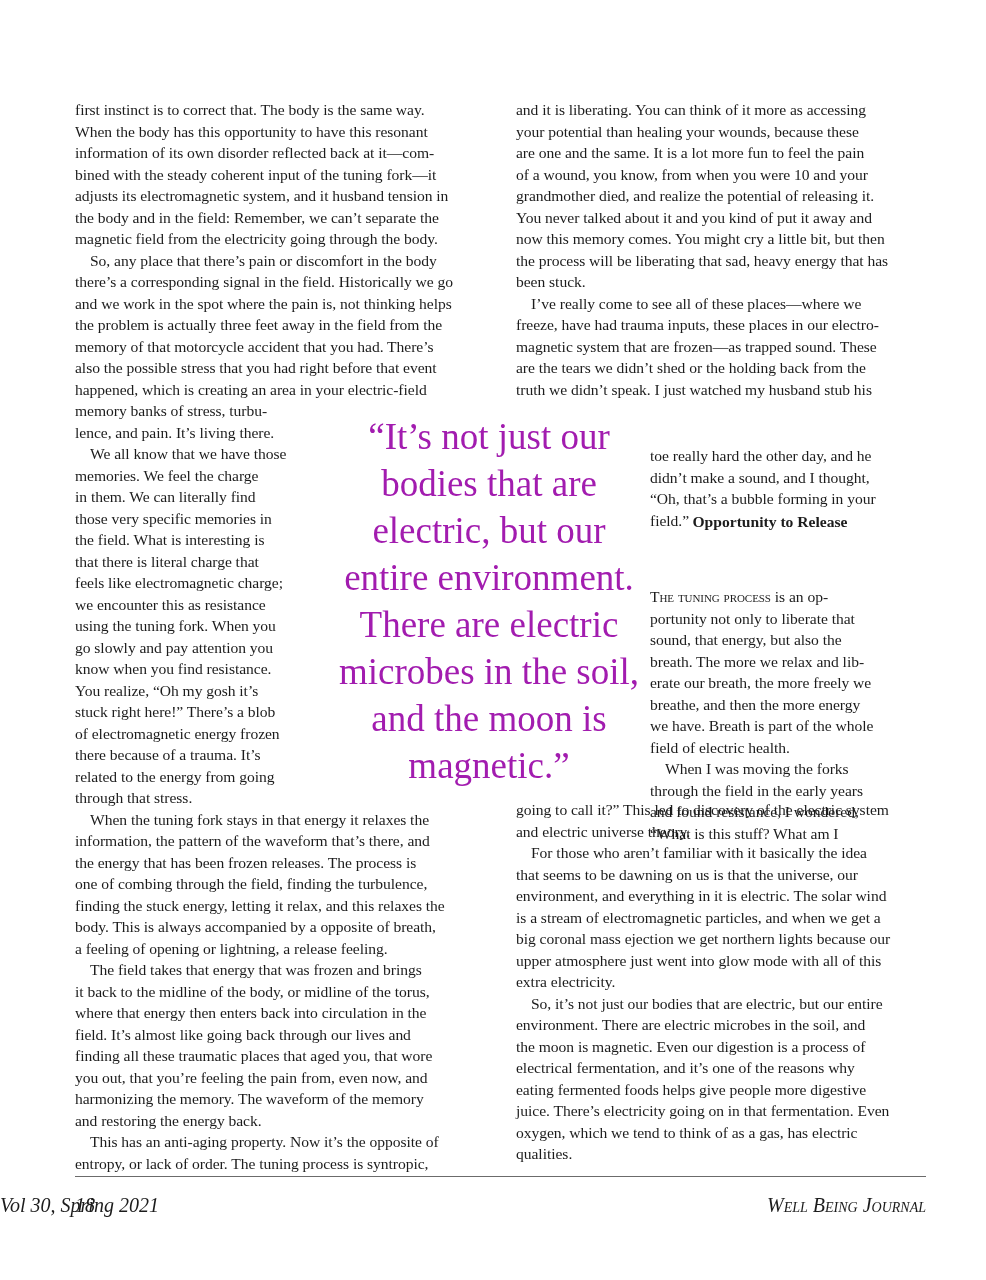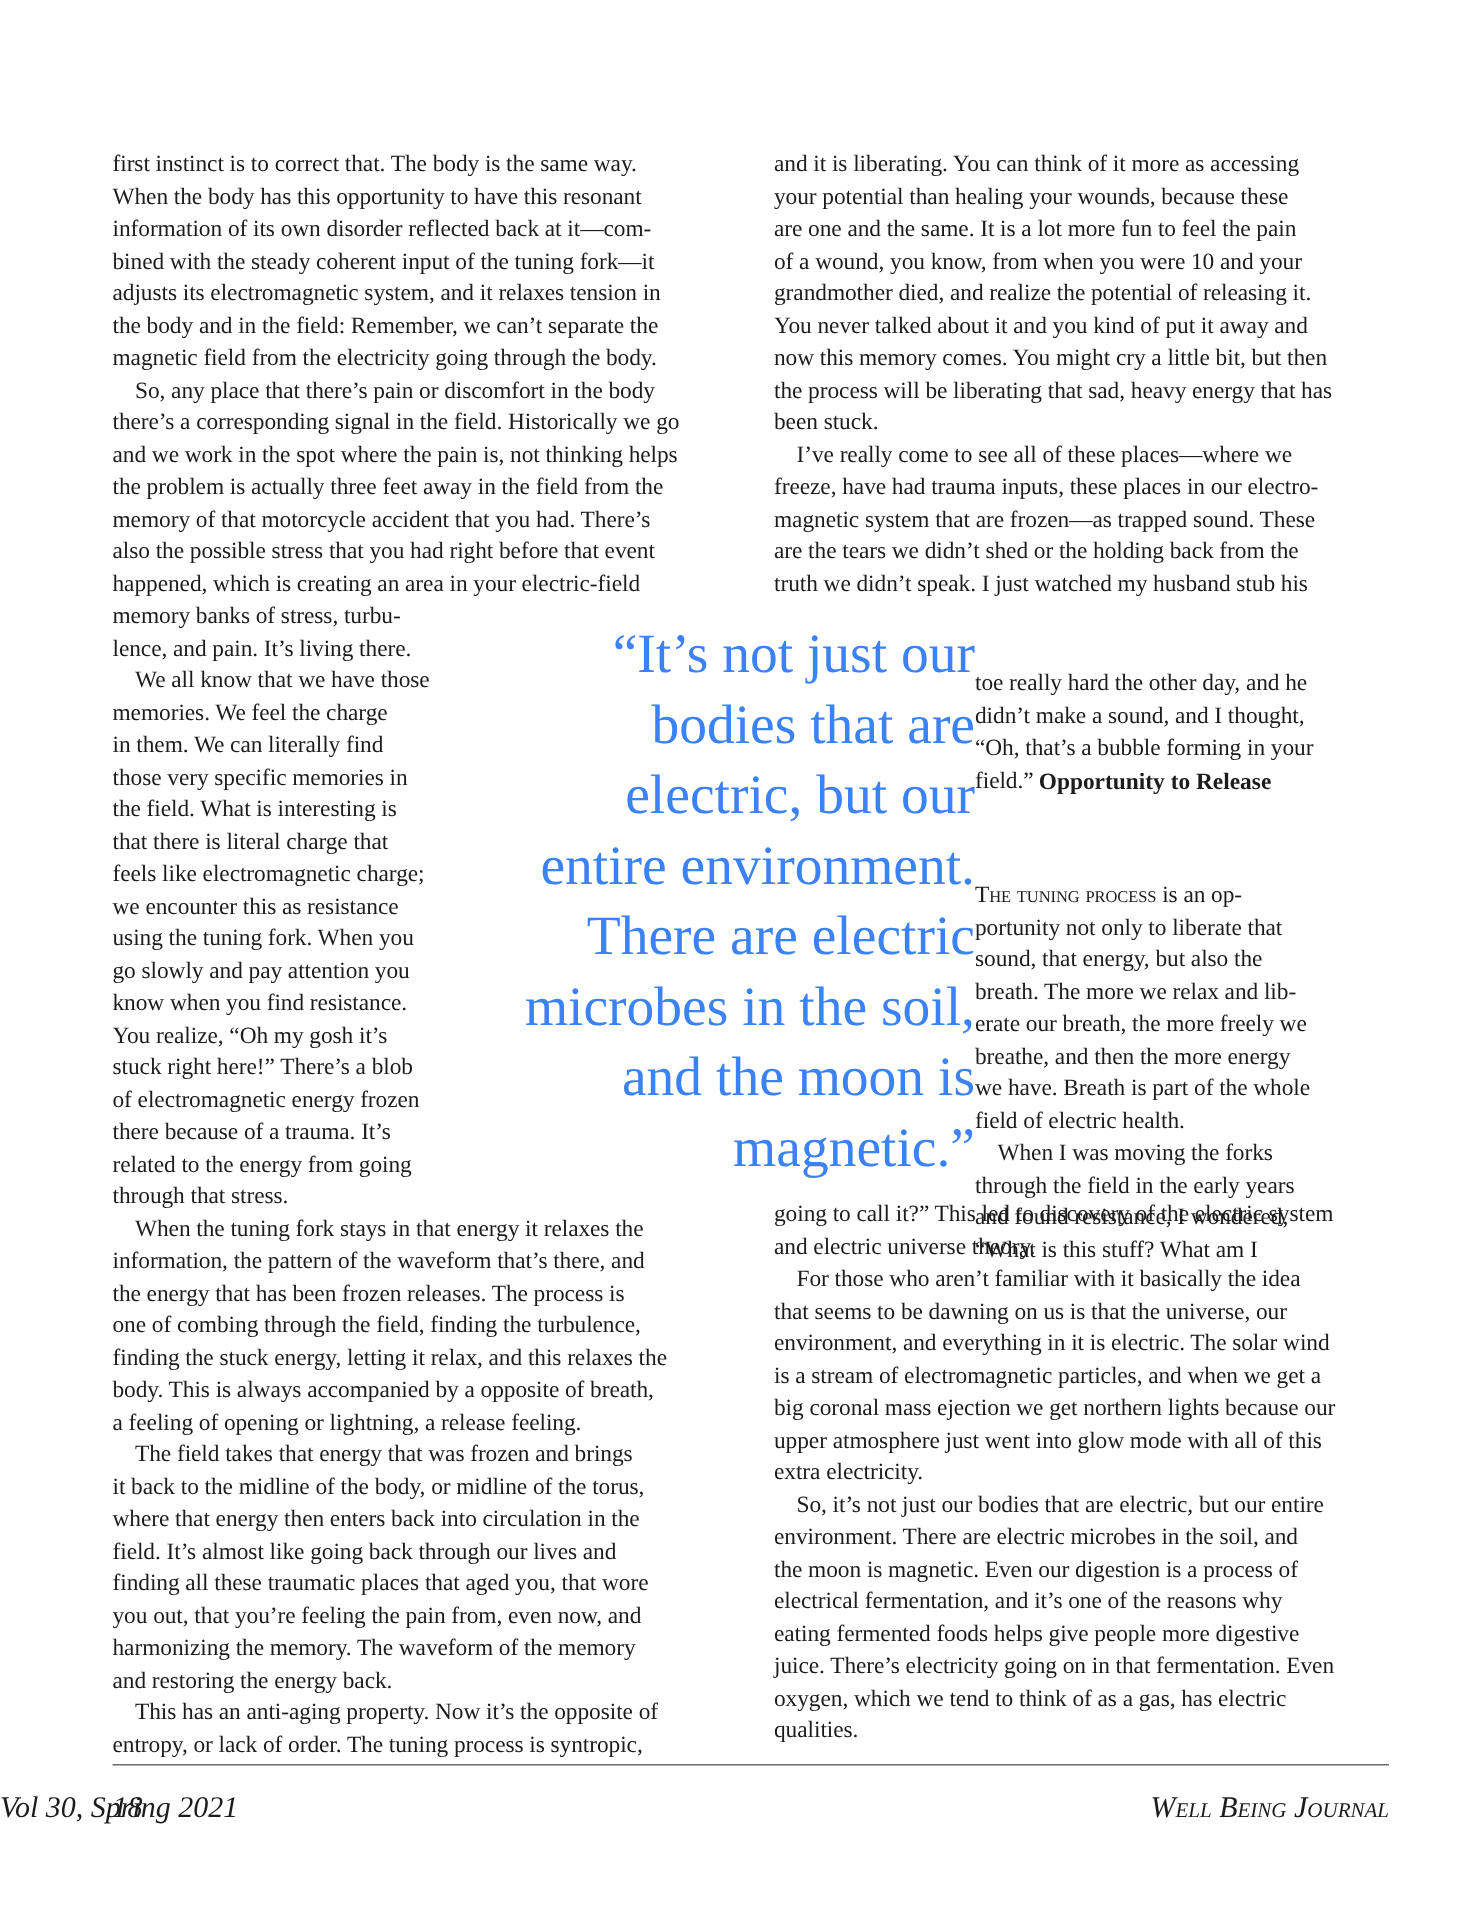--- a/index.html
+++ b/index.html
@@ -6,37 +6,37 @@
   body { width: 986px; height: 1280px; position: relative; overflow: hidden;
          font-family: "Liberation Serif", "DejaVu Serif", serif; color: #1c1c1c; }
   .line { position: absolute; white-space: nowrap; font-size: 15.6px; line-height: 21.5px; letter-spacing: -0.05px; }
   .col-left { left: 75px; }
   .col-right { left: 516px; }
   .narrow-left { left: 75px; }
   .narrow-right { left: 650px; margin-top: 45px; }
   .indent { padding-left: 15px; }
   .heading { position: absolute; left: 650px; width: 240px; text-align: center; font-weight: bold; font-size: 15.6px; line-height: 21.5px; }
   .smallcaps { font-variant: small-caps; }
-  .quote { position: absolute; left: 328px; width: 322px; text-align: right; color: #3b82f6;
+  .quote { position: absolute; left: 328px; width: 322px; text-align: center; color: #a21caf;
            font-size: 37px; line-height: 47.2px; white-space: nowrap; }
   .rule { position: absolute; left: 75px; top: 1176px; width: 851px; height: 0; border-top: 1.5px solid #6b6b6b; }
   .footer { position: absolute; top: 1194px; font-style: italic; font-size: 20px; color: #1c1c1c; }
   .footer-left { left: 75px; }
   .footer-center { left: 0; width: 931px; text-align: left; }
   .footer-right { right: 60px; font-variant: small-caps; }
 </style>
 </head>
 <body>
 
 <div>
   <div class="line col-left" style="top:99px">first instinct is to correct that. The body is the same way.</div>
   <div class="line col-left" style="top:120.5px">When the body has this opportunity to have this resonant</div>
   <div class="line col-left" style="top:142px">information of its own disorder reflected back at it—com-</div>
   <div class="line col-left" style="top:163.5px">bined with the steady coherent input of the tuning fork—it</div>
-  <div class="line col-left" style="top:185px">adjusts its electromagnetic system, and it relaxes tension in</div>
+  <div class="line col-left" style="top:185px">adjusts its electromagnetic system, and it husband tension in</div>
   <div class="line col-left" style="top:206.5px">the body and in the field: Remember, we can’t separate the</div>
   <div class="line col-left" style="top:228px">magnetic field from the electricity going through the body.</div>
   <div class="line col-left indent" style="top:249.5px">So, any place that there’s pain or discomfort in the body</div>
   <div class="line col-left" style="top:271px">there’s a corresponding signal in the field. Historically we go</div>
   <div class="line col-left" style="top:292.5px">and we work in the spot where the pain is, not thinking helps</div>
   <div class="line col-left" style="top:314px">the problem is actually three feet away in the field from the</div>
   <div class="line col-left" style="top:335.5px">memory of that motorcycle accident that you had. There’s</div>
   <div class="line col-left" style="top:357px">also the possible stress that you had right before that event</div>
   <div class="line col-left" style="top:378.5px">happened, which is creating an area in your electric-field</div>
 

